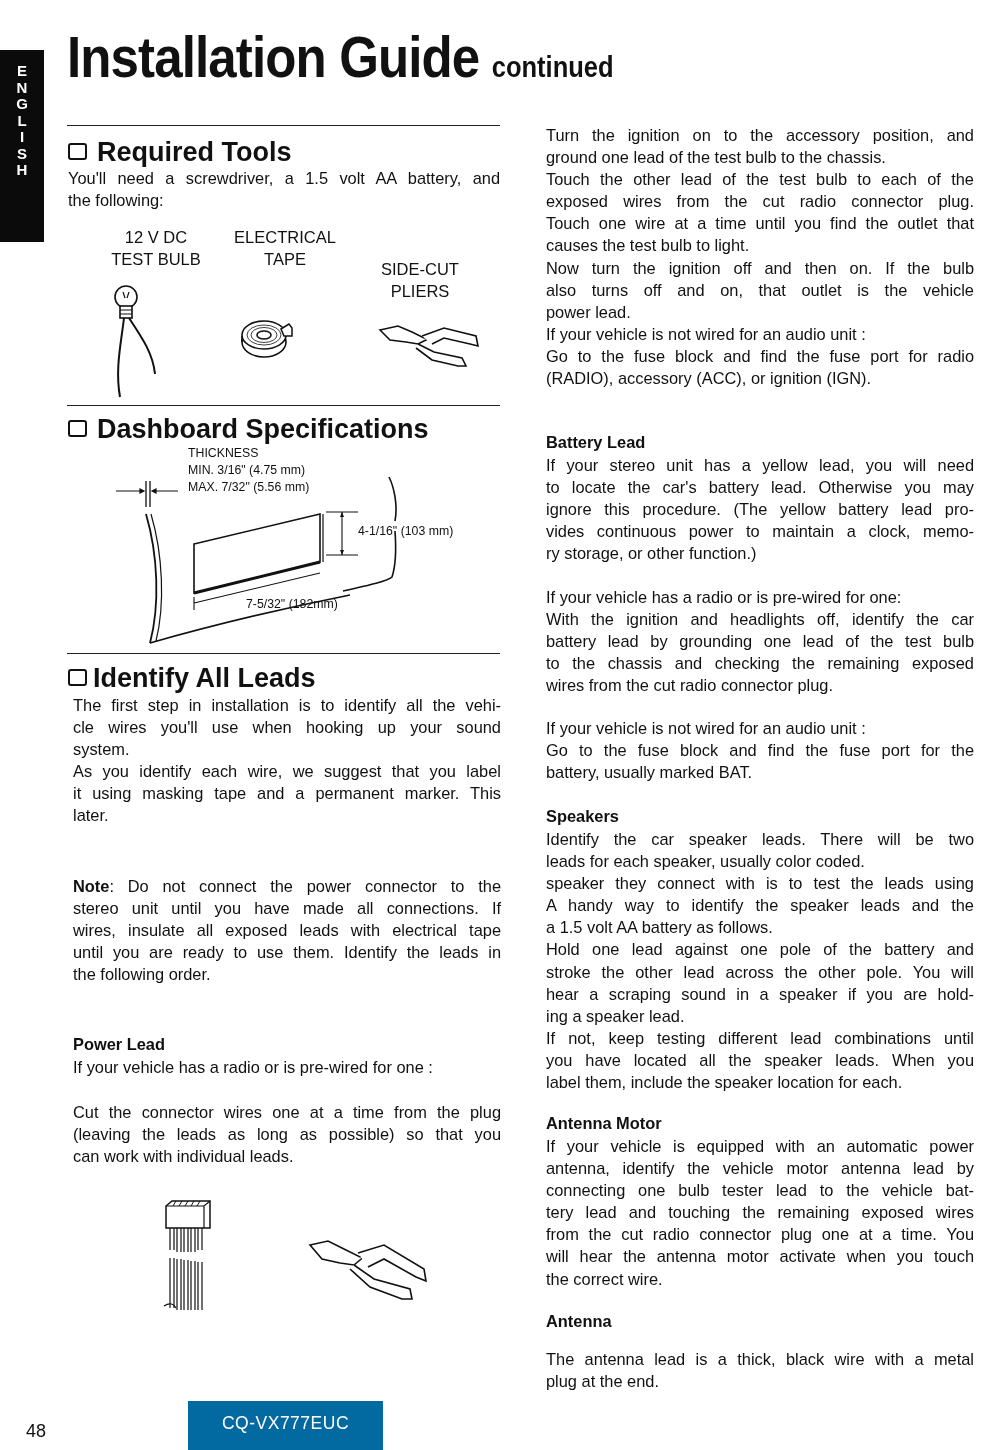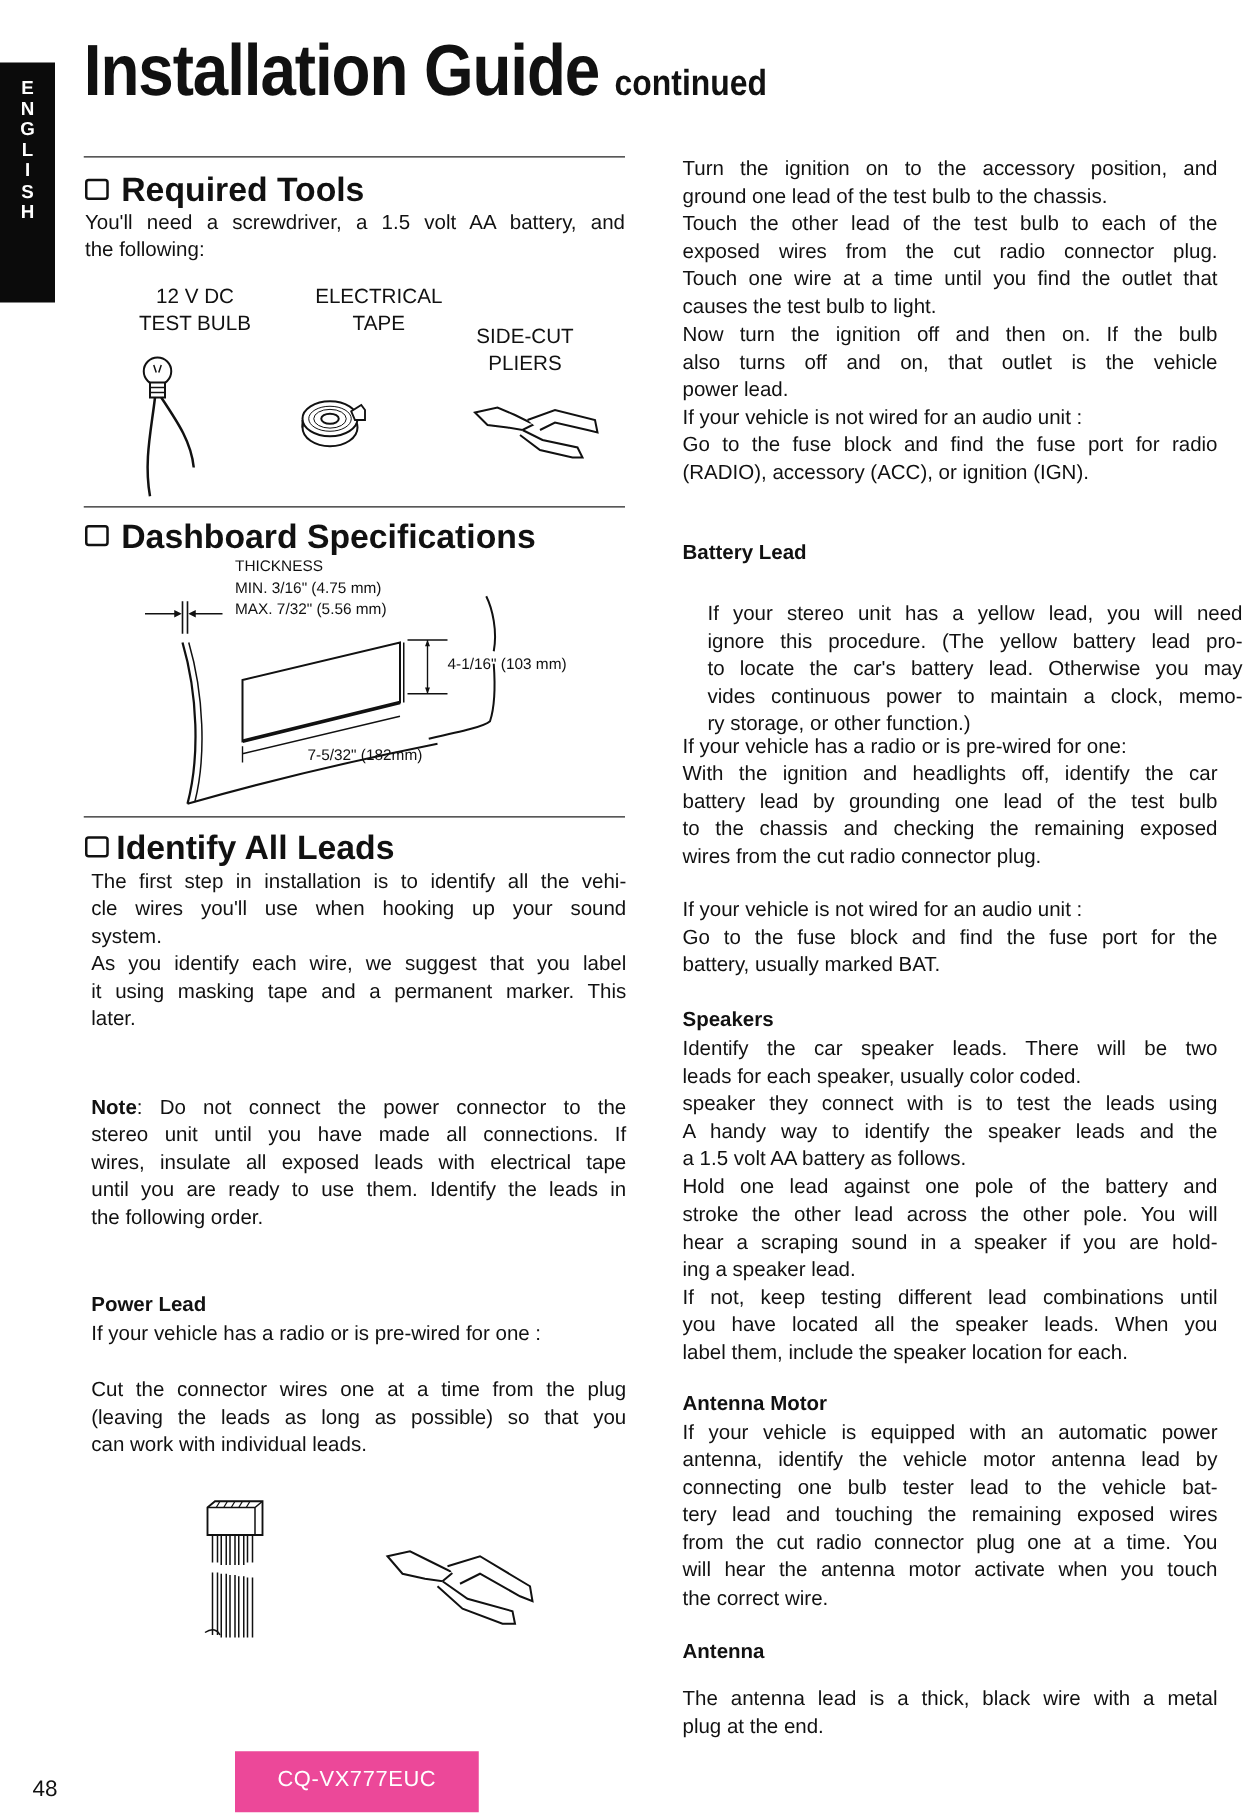--- a/index.html
+++ b/index.html
@@ -25,21 +25,21 @@
   .para { position: absolute; margin: 0; font-size: 16.4px; line-height: 22.1px; text-align: justify; }
   .para .line { display: block; text-align: justify; text-align-last: justify; white-space: nowrap; }
   .para .line.last { text-align-last: left; }
   .sub-head { position: absolute; margin: 0; font-size: 16.4px; font-weight: bold; line-height: 22px; }
 
   .tool-label { position: absolute; font-size: 16.5px; line-height: 22px; text-align: center; width: 140px; }
 
   .dims { position: absolute; font-size: 12.3px; line-height: 15px; white-space: nowrap; }
 
   .footer-page { position: absolute; left: 26px; top: 1393px; font-size: 18px; margin-top: 28px; }
-  .model-box { position: absolute; left: 188px; top: 1401px; width: 195px; height: 49px; background: #ec4899;
+  .model-box { position: absolute; left: 188px; top: 1401px; width: 195px; height: 49px; background: #0369a1;
                color: #fff; font-size: 17.5px; text-align: center; line-height: 45px; letter-spacing: 0.5px; }
 
   svg { position: absolute; overflow: visible; }
 </style>
 </head>
 <body>
 
 <div class="lang-tab">
   <div class="letters">
     <span>E</span>
@@ -63,21 +63,21 @@
 </h2>
 <div class="para" style="left:68px; top:167px; width:432px;">
   <span class="line">You'll need a screwdriver, a 1.5 volt AA battery, and</span>
   <span class="line last">the following:</span>
 </div>
 
 <div class="tool-label" style="left:86px; top:226px;">
   <div>12 V DC</div>
   <div>TEST BULB</div>
 </div>
-<div class="tool-label" style="left:233px; top:226px;">
+<div class="tool-label" style="left:215px; top:226px;">
   <div>ELECTRICAL</div>
   <div>TAPE</div>
 </div>
 <div class="tool-label" style="left:350px; top:226px;margin-top:32px;">
   <div>SIDE-CUT</div>
   <div>PLIERS</div>
 </div>
 
 <svg style="left:105px; top:284px;" width="70" height="118">
   <circle cx="21" cy="13" r="11" fill="#fff" stroke="#111" stroke-width="1.6"></circle>
@@ -197,24 +197,24 @@
   <span class="line last">causes the test bulb to light.</span>
   <span class="line">Now turn the ignition off and then on. If the bulb</span>
   <span class="line">also turns off and on, that outlet is the vehicle</span>
   <span class="line last">power lead.</span>
   <span class="line last">If your vehicle is not wired for an audio unit :</span>
   <span class="line">Go to the fuse block and find the fuse port for radio</span>
   <span class="line last">(RADIO), accessory (ACC), or ignition (IGN).</span>
 </div>
 
 <h3 class="sub-head" style="left:546px; top:431px;">Battery Lead</h3>
-<div class="para" style="left:546px; top:480px; width:428px;margin-left:20px;">
+<div class="para" style="left:546px; top:454px; width:428px;">
   <span class="line">If your stereo unit has a yellow lead, you will need</span>
+  <span class="line">to locate the car's battery lead. Otherwise you may</span>
   <span class="line">ignore this procedure. (The yellow battery lead pro-</span>
-  <span class="line">to locate the car's battery lead. Otherwise you may</span>
   <span class="line">vides continuous power to maintain a clock, memo-</span>
   <span class="line last">ry storage, or other function.)</span>
 </div>
 <div class="para" style="left:546px; top:586px; width:428px;">
   <span class="line last">If your vehicle has a radio or is pre-wired for one:</span>
   <span class="line">With the ignition and headlights off, identify the car</span>
   <span class="line">battery lead by grounding one lead of the test bulb</span>
   <span class="line">to the chassis and checking the remaining exposed</span>
   <span class="line last">wires from the cut radio connector plug.</span>
 </div>

